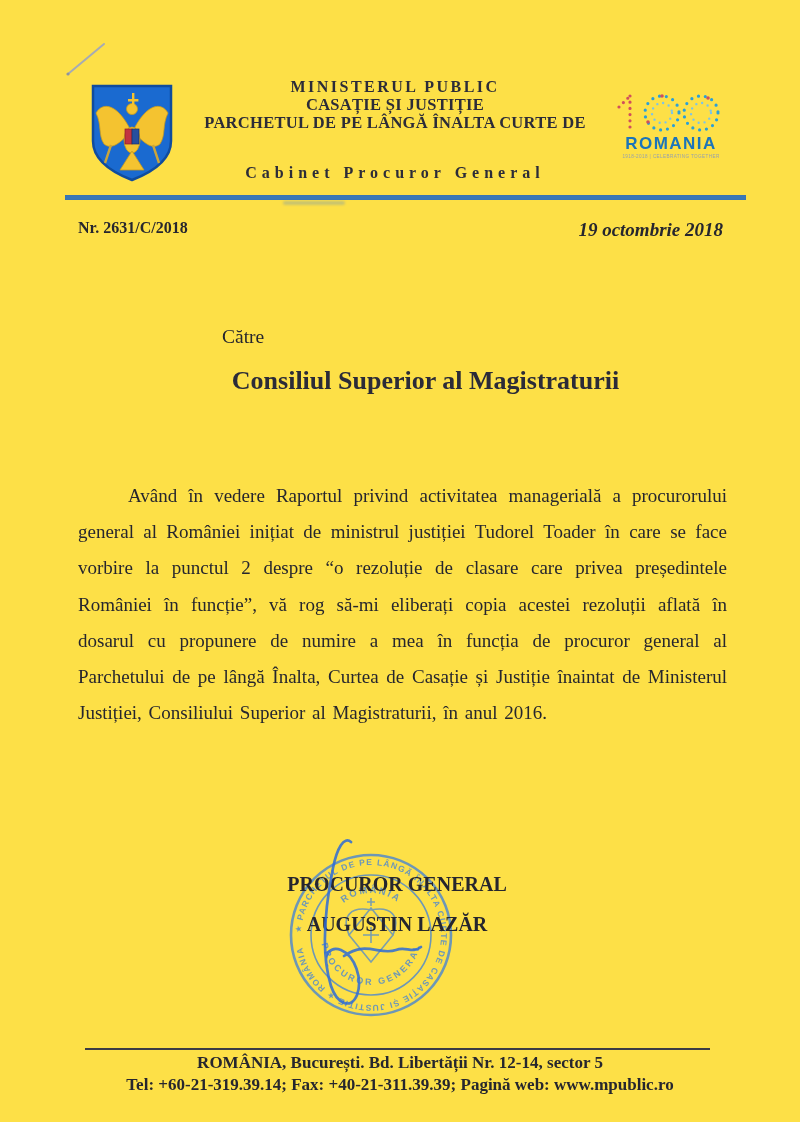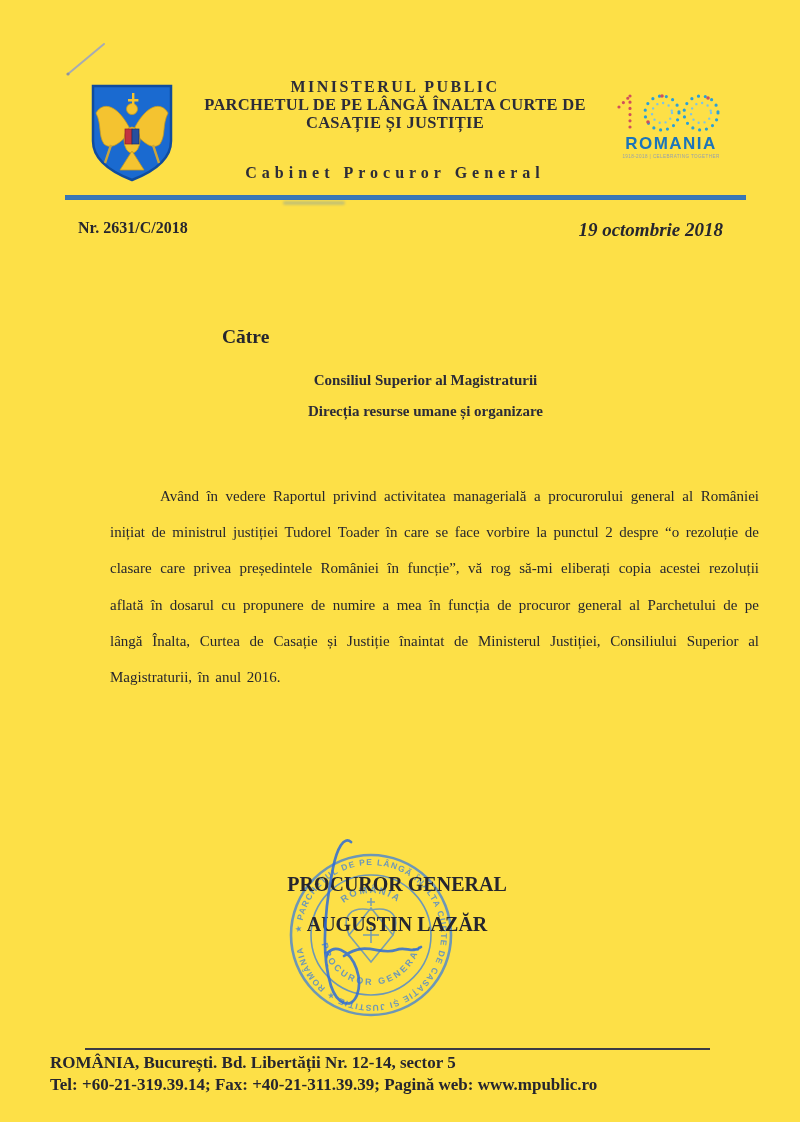--- a/index.html
+++ b/index.html
@@ -18,35 +18,35 @@
   .h-office{margin-top:32px;font-size:16px;letter-spacing:5px;}
   .logo{position:absolute;left:611px;top:85px;}
   .divider{position:absolute;left:65px;top:195px;width:681px;height:5px;background:#3a78b5;
     box-shadow:0 0 1px #2c629a inset;}
   .smudge{position:absolute;left:283px;top:201px;width:62px;height:4px;
     background:rgba(96,140,190,.33);border-radius:2px;filter:blur(1px);}
   
   .ref-number{position:absolute;left:78px;top:219px;font-size:16px;font-weight:bold;}
   .ref-date{position:absolute;right:77px;top:219px;font-size:19px;font-weight:bold;font-style:italic;}
   
-  .salutation{position:absolute;left:222px;top:326px;font-size:19.5px;font-weight:bold;}
+  .salutation{position:absolute;left:222px;top:326px;font-size:19.5px;font-weight:normal;}
   .recipient{position:absolute;left:223px;top:365px;width:405px;text-align:center;
-    font-weight:bold;font-size:15px;line-height:31px;color:#2b2b38;}
+    font-weight:bold;font-size:26px;line-height:31px;color:#2b2b38;}
   
-  .body-par{position:absolute;left:78px;top:478px;width:649px;font-size:15px;
-    line-height:36.2px;text-align:justify;text-indent:50px;word-spacing:2px;color:#26262e;margin-left:32px;}
+  .body-par{position:absolute;left:78px;top:478px;width:649px;font-size:19px;
+    line-height:36.2px;text-align:justify;text-indent:50px;word-spacing:2px;color:#26262e;}
   
   .sig-block{position:absolute;left:247px;top:873px;width:300px;text-align:center;
     font-weight:bold;font-size:20px;z-index:3;color:#26262e;}
   .sig-name{margin-top:17px;}
   .stamp{position:absolute;left:285px;top:850px;z-index:2;opacity:.8;}
   .sig-stroke{position:absolute;left:296px;top:834px;z-index:4;}
   
   .footer-line{position:absolute;left:85px;top:1048px;width:625px;height:2px;background:#3c3c44;}
-  .footer{position:absolute;left:50px;top:1052px;width:700px;
+  .footer{position:absolute;left:50px;top:1052px;width:700px;text-align:center;
     font-weight:bold;font-size:17px;line-height:22px;color:#26262e;}
 </style>
 </head>
 <body>
 
 <div class="page">
 
   <svg class="scratch" width="60" height="46">
     <path d="M10,38 L46,8" stroke="#a6abb4" stroke-width="2" fill="none" stroke-linecap="round"></path>
     <circle cx="10" cy="38" r="1.6" fill="#8e939c"></circle>
@@ -64,22 +64,22 @@
       <path d="M24,62 L18,80 M66,62 L72,80" stroke="#caa53a" stroke-width="2.4" fill="none"></path>
     </g>
     <g>
       <rect x="38" y="46" width="7" height="15" fill="#c23440" stroke="#8e1f2a" stroke-width="0.7"></rect>
       <rect x="45" y="46" width="7" height="15" fill="#274f9e" stroke="#17316b" stroke-width="0.7"></rect>
     </g>
   </svg>
 
   <div class="header-text">
     <div class="h-min">MINISTERUL PUBLIC</div>
+    <div class="h-inst">CASAȚIE ȘI JUSTIȚIE</div>
     <div class="h-inst">PARCHETUL DE PE LÂNGĂ ÎNALTA CURTE DE</div>
-    <div class="h-inst">CASAȚIE ȘI JUSTIȚIE</div>
     <div class="h-office">Cabinet Procuror General</div>
   </div>
 
   <svg class="logo" width="120" height="80" viewBox="0 0 120 80">
     <g fill="none" stroke-linecap="round">
       <path d="M8,22 L19,11" stroke="#d14f5b" stroke-width="3.2" stroke-dasharray="0 6.2"></path>
       <path d="M19,11 L19,46" stroke="#d14f5b" stroke-width="3.2" stroke-dasharray="0 6.2"></path>
       <circle cx="51" cy="28" r="17" stroke="#2aa0d8" stroke-width="3.2" stroke-dasharray="0 7"></circle>
       <circle cx="51" cy="28" r="10" stroke="#7cc4e8" stroke-width="2.4" stroke-dasharray="0 6"></circle>
       <circle cx="90" cy="28" r="17" stroke="#2aa0d8" stroke-width="3.2" stroke-dasharray="0 7"></circle>
@@ -94,21 +94,20 @@
 
   <div class="divider"></div>
   <div class="smudge"></div>
 
   <div class="ref-number">Nr. 2631/C/2018</div>
   <div class="ref-date">19 octombrie 2018</div>
 
   <div class="salutation">Către</div>
   <div class="recipient">
     <div>Consiliul Superior al Magistraturii</div>
-    <div>Direcția resurse umane și organizare</div>
   </div>
 
   <div class="body-par">Având în vedere Raportul privind activitatea managerială a procurorului general al României inițiat de ministrul justiției Tudorel Toader în care se face vorbire la punctul 2 despre “o rezoluție de clasare care privea președintele României în funcție”, vă rog să-mi eliberați copia acestei rezoluții aflată în dosarul cu propunere de numire a mea în funcția de procuror general al Parchetului de pe lângă Înalta, Curtea de Casație și Justiție înaintat de Ministerul Justiției, Consiliului Superior al Magistraturii, în anul 2016.</div>
 
   <svg class="stamp" width="172" height="170" viewBox="0 0 172 170">
     <g fill="none" stroke="#4a86d2">
       <circle cx="86" cy="85" r="80" stroke-width="2.6"></circle>
       <circle cx="86" cy="85" r="60" stroke-width="1.6"></circle>
       <path id="ringPath" d="M86,85 m-70,0 a70,70 0 1,1 140,0 a70,70 0 1,1 -140,0" stroke="none"></path>
       <path id="topArc" d="M44,85 A42,42 0 0 1 128,85" stroke="none"></path>

